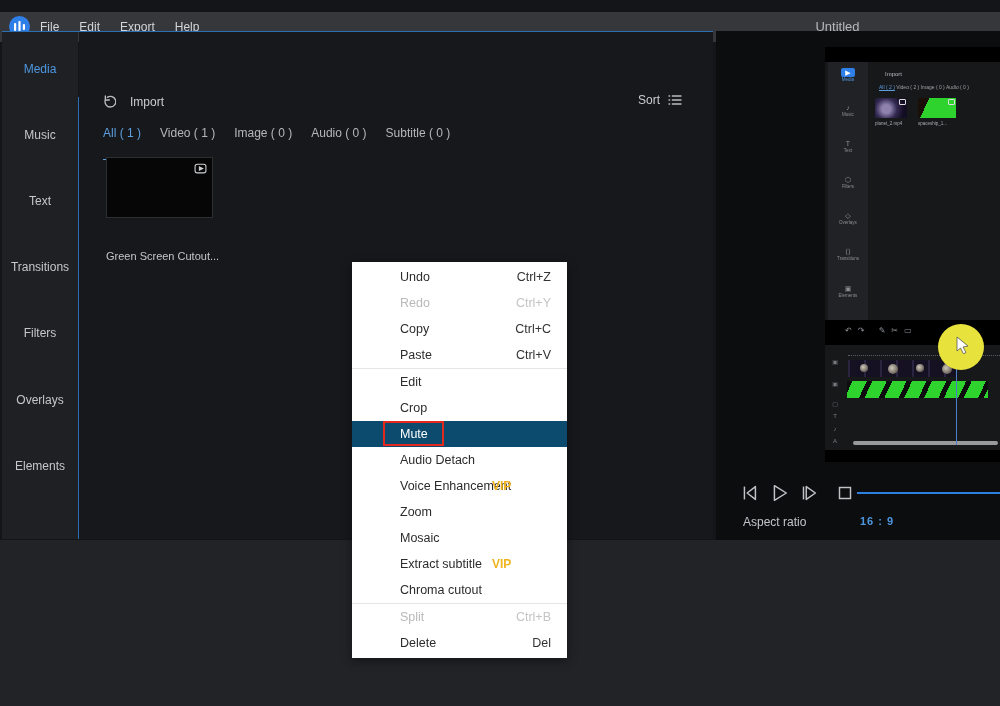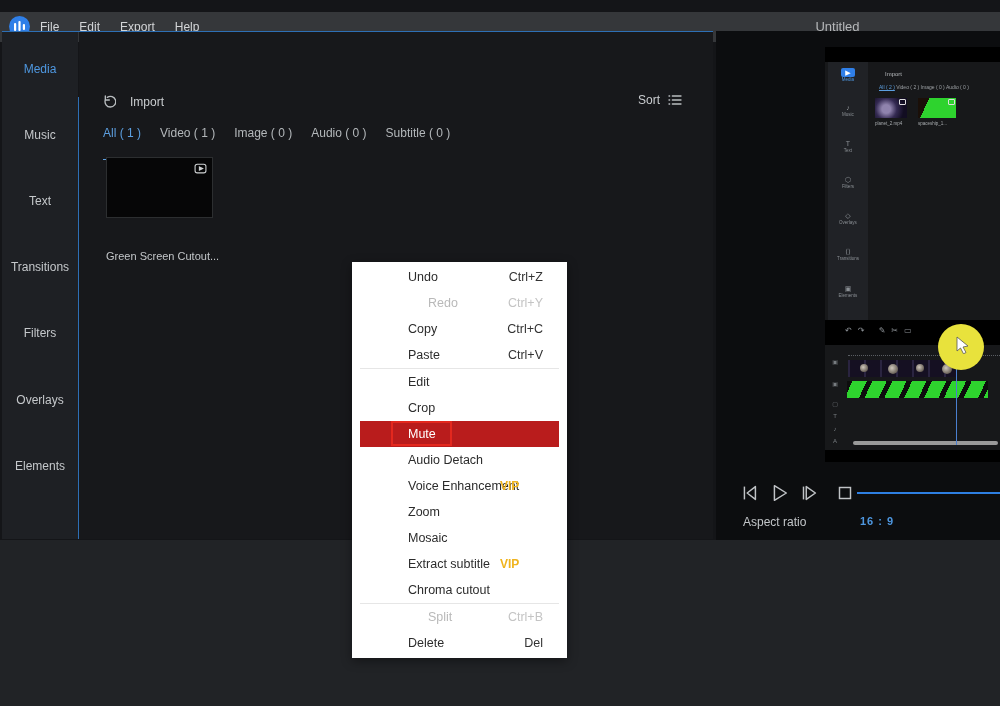--- a/index.html
+++ b/index.html
@@ -82,27 +82,27 @@
   .pc-btn{width:22px;height:22px;}
   #progress-line{position:absolute;left:857px;top:492px;width:143px;height:2px;background:#2e7fe2;}
   #aspect-label{position:absolute;left:743px;top:515px;font-size:12px;color:#c3c6c9;}
   #aspect-value{position:absolute;left:860px;top:515px;font-size:11px;color:#4e97e0;font-weight:bold;letter-spacing:1px;}
 
   
   #bottom{position:absolute;left:0;top:540px;width:1000px;height:166px;background:#212326;}
 
   
   #context-menu{position:absolute;left:352px;top:262px;width:215px;background:#fff;z-index:50;
-      padding:2px 8px;box-sizing:border-box;box-shadow:0 3px 10px rgba(0,0,0,.4);}
+      padding:2px 0;box-sizing:border-box;box-shadow:0 3px 10px rgba(0,0,0,.4);}
   .cm-item{position:relative;height:26px;display:flex;align-items:center;padding:0 16px 0 48px;
       font-size:12.5px;color:#2c2c2c;}
   .cm-item .shortcut{margin-left:auto;color:#333;}
-  .cm-item.disabled{color:#b9b9b9;margin-left:20px;}
+  .cm-item.disabled{color:#b9b9b9;}
   .cm-item.disabled .shortcut{color:#c4c4c4;text-align:center;}
-  .cm-item.selected{background:#b91c1c;color:#fff;}
+  .cm-item.selected{background:#0c4a6e;color:#fff;}
   .cm-item .vip{position:absolute;left:140px;color:#f0b41e;font-weight:bold;font-size:12px;}
   .cm-sep{height:1px;background:#e6e6e6;}
   .cm-item.annotated::after{content:"";position:absolute;left:31px;top:0;width:61px;height:25px;
       border:2px solid #e3281e;box-sizing:border-box;}
 </style>
 </head>
 <body>
 
 <div id="screen">
 

